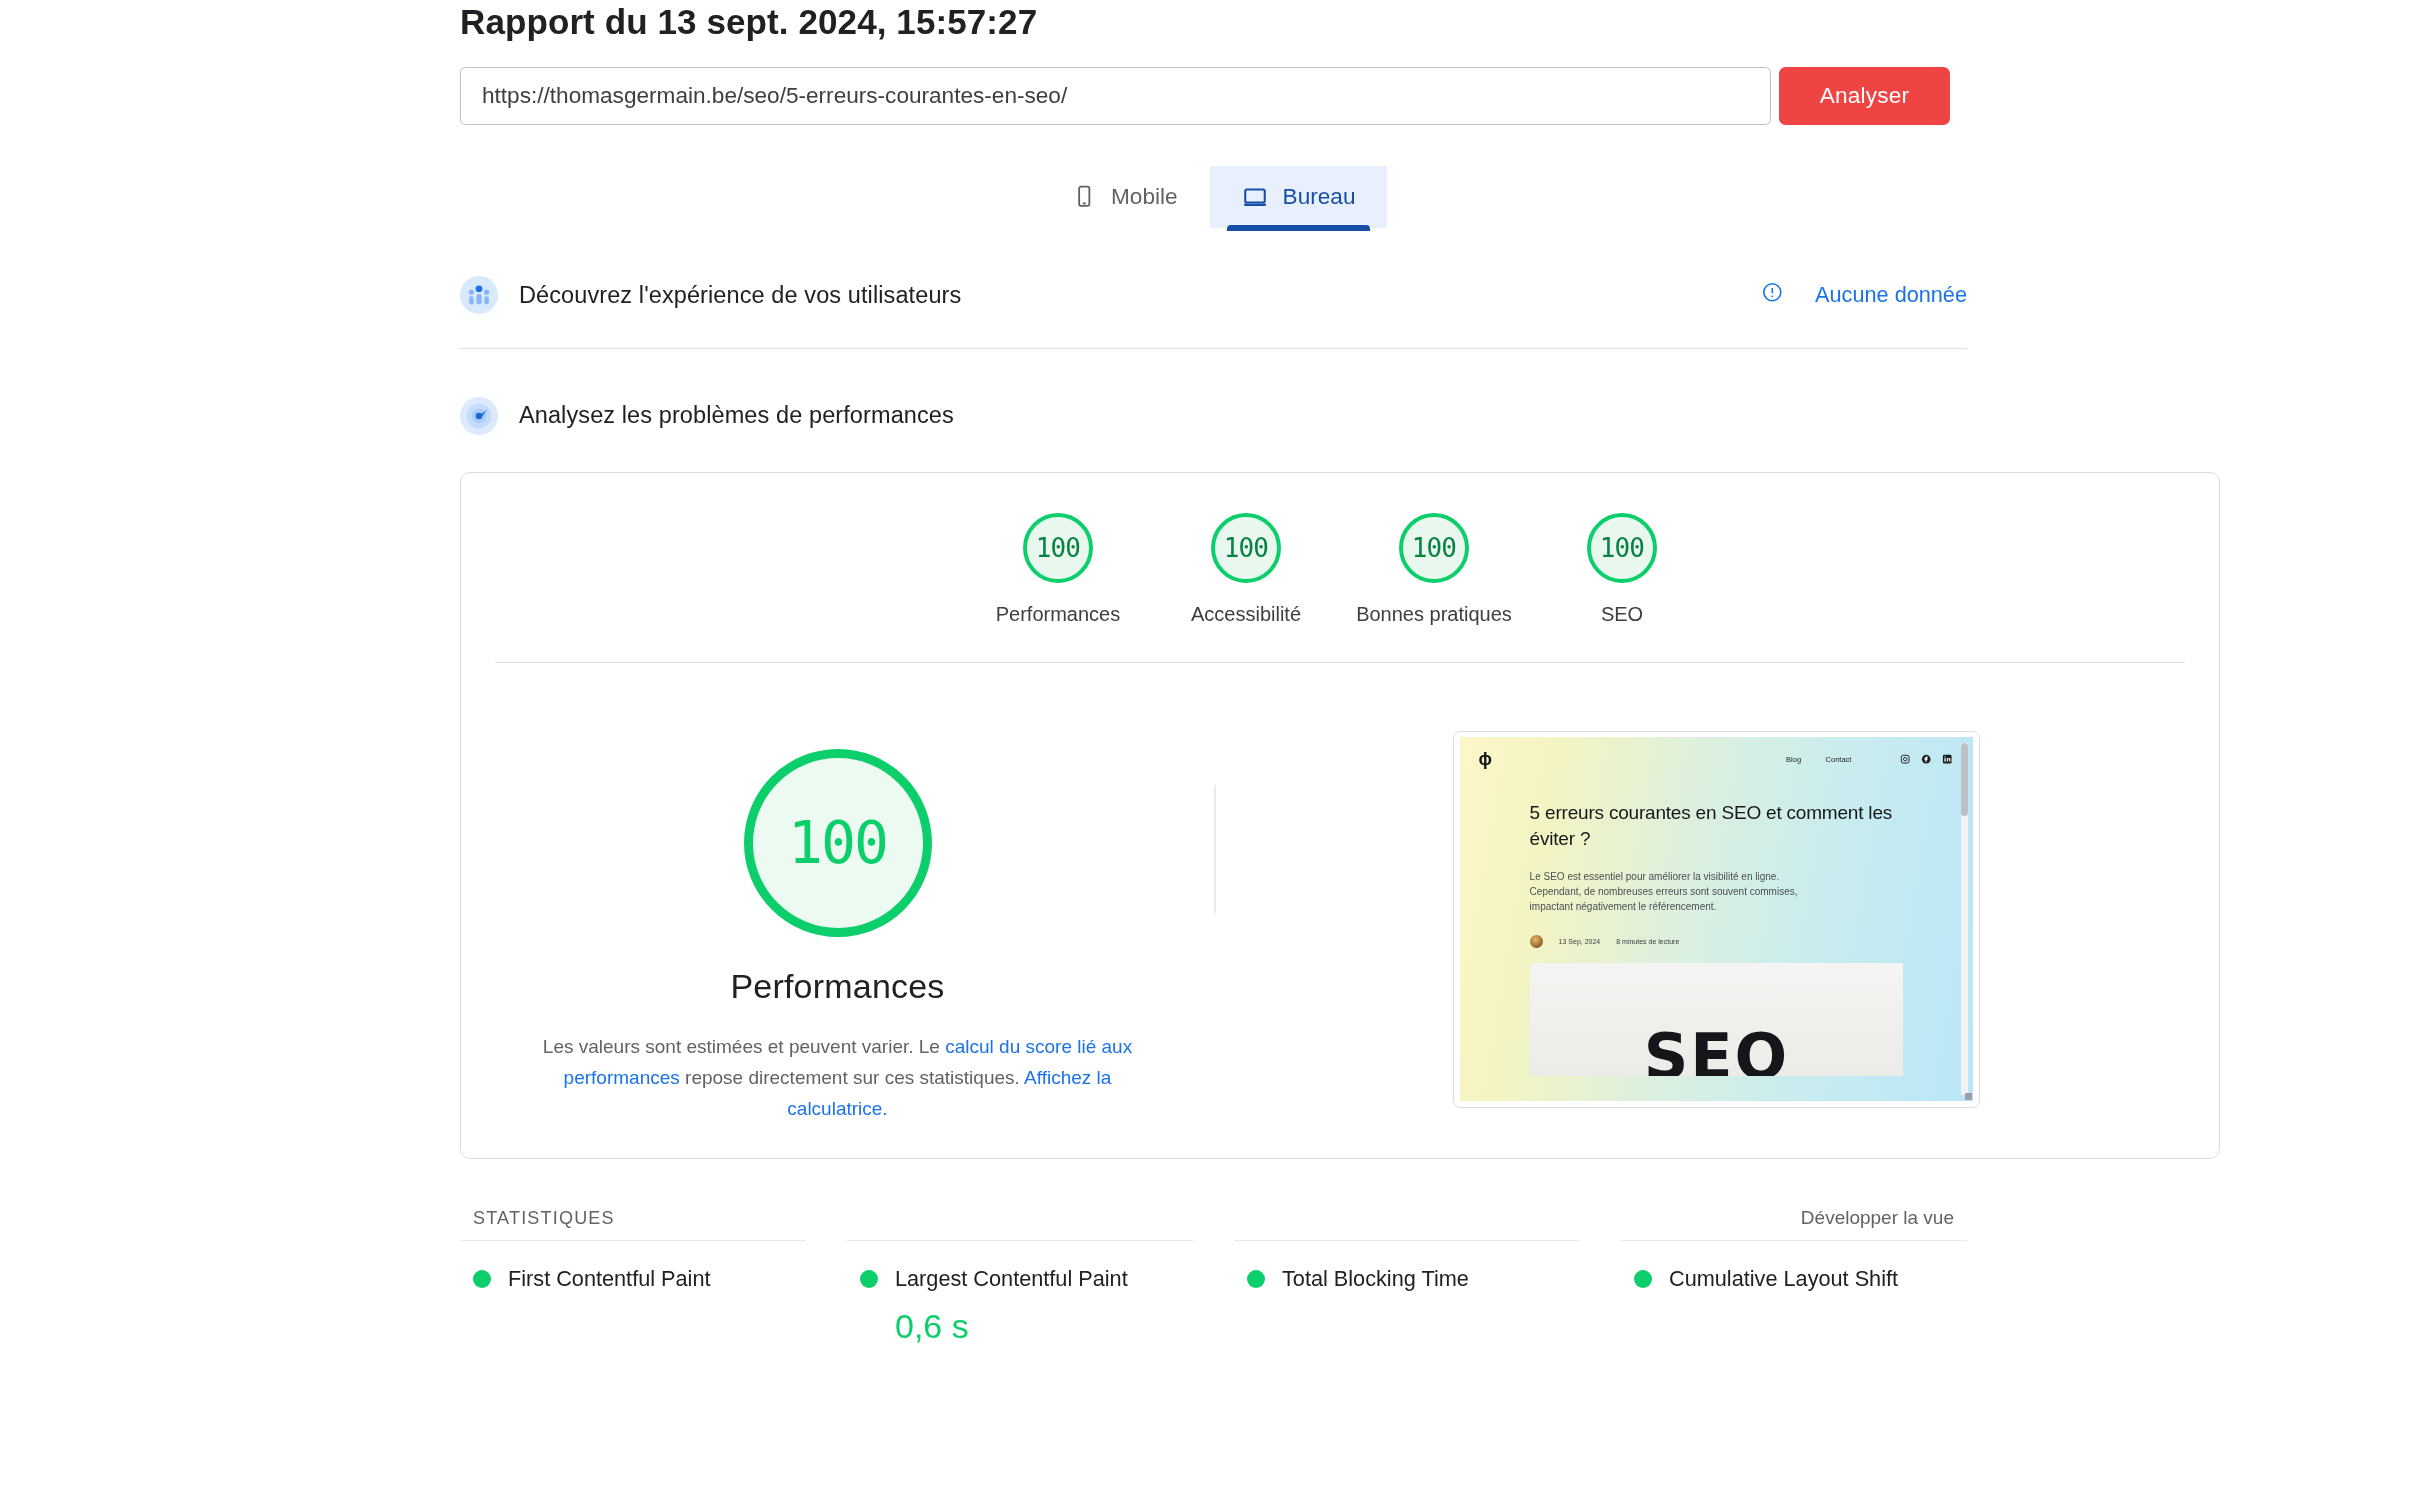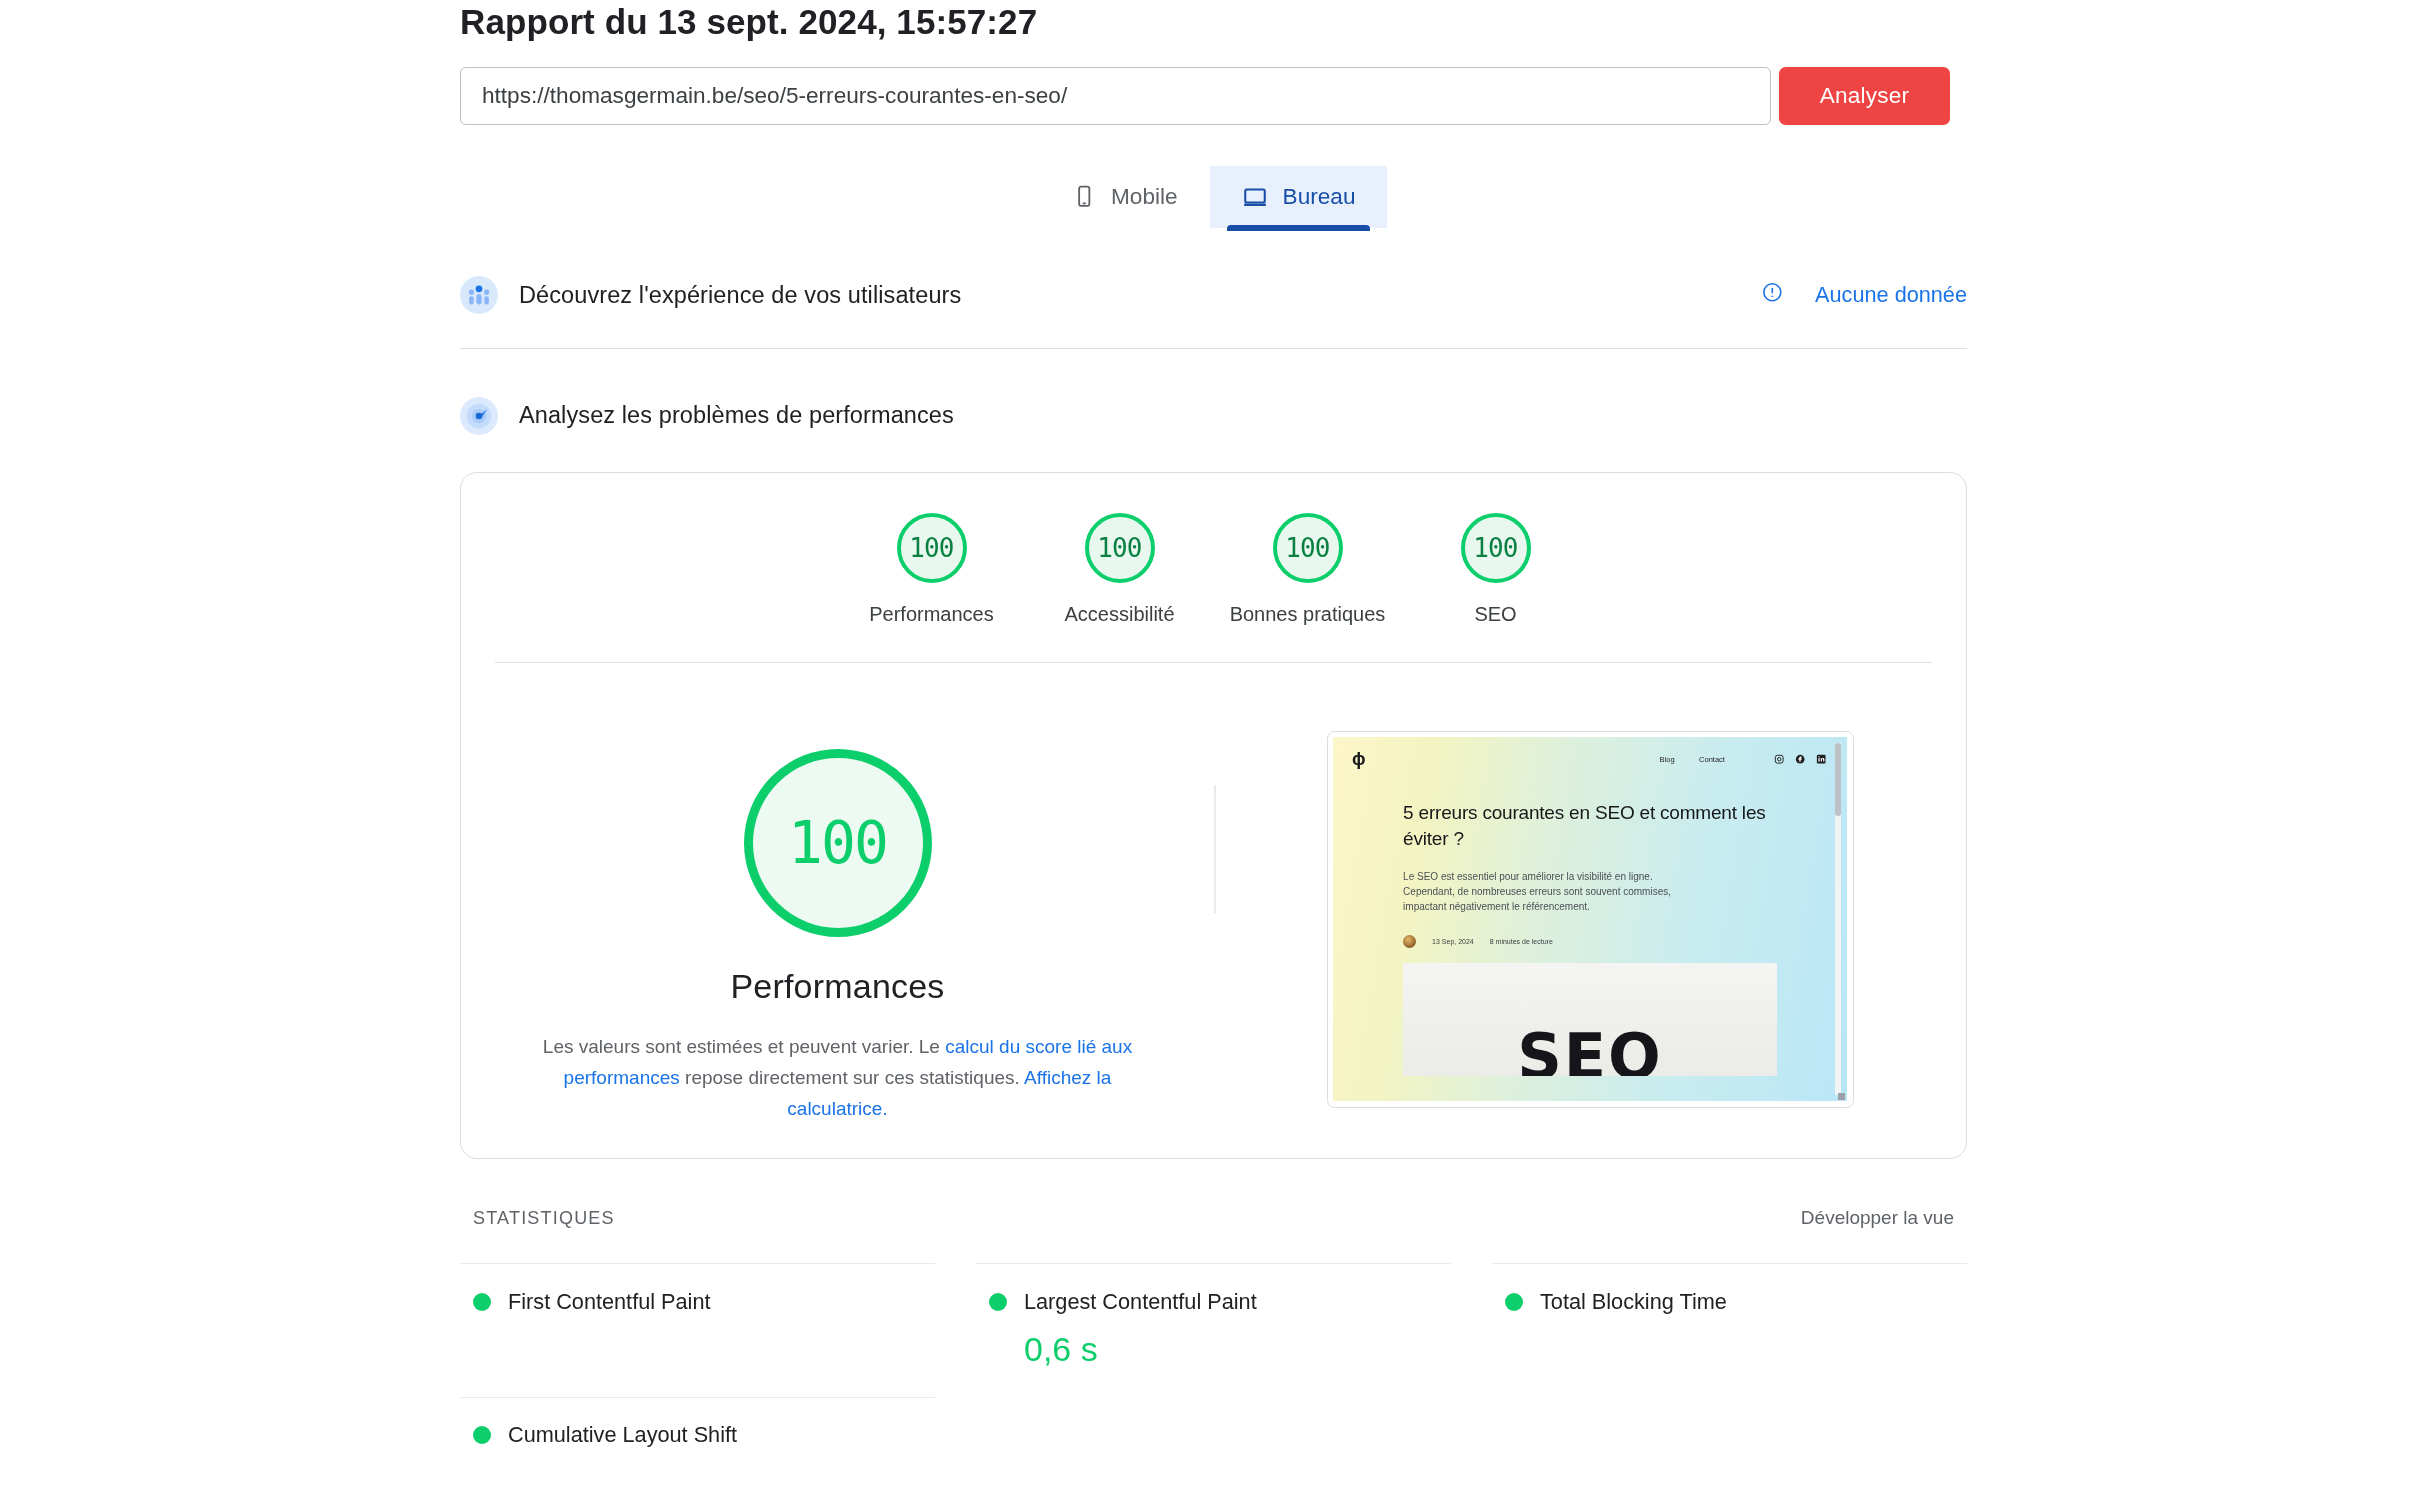--- a/index.html
+++ b/index.html
@@ -97,23 +97,23 @@
     margin-left: auto;
     display: flex; align-items: center; gap: 31px;
     color: #1a73e8; font-size: 21.7px; cursor: pointer;
   }
   .divider-full { height: 0.9px; background: #e0e0e0; margin-top: 26px; }
 
   
   .card {
     margin-top: 30px;
     border: 0.9px solid #dadce0;
-    border-radius: 17px;
+    border-radius: 10px;
     background: #fff;
-    width: 1507px;
+    width: 1760px;
     height: 687px;
     overflow: hidden;
     position: relative;
   }
 
   
   .chips {
     display: flex;
     justify-content: center;
     gap: 0;
@@ -248,23 +248,23 @@
     display: flex; align-items: baseline;
     margin-top: 48px;
     padding: 0 13px;
   }
   .stats-title {
     font-size: 18px; letter-spacing: 1.2px; color: #5f6368;
     text-transform: uppercase;
   }
   .stats-expand { margin-left: auto; font-size: 19px; color: #5f6368; cursor: pointer; }
   .stats-grid {
-    margin-top: 34px;
+    margin-top: 11px;
     display: grid;
-    grid-template-columns: 1fr 1fr 1fr;
+    grid-template-columns: 1fr 1fr 1fr 1fr;
     column-gap: 41px;
   }
   .metric {
     border-top: 0.9px solid #e8eaed;
     padding: 24.5px 13px 28px 13px;
   }
   .metric-head { display: flex; align-items: center; gap: 17px; }
   .metric-dot { width: 18px; height: 18px; border-radius: 50%; background: #0cce6b; flex: 0 0 18px; }
   .metric-name { font-size: 21.7px; color: #202124; }
   .metric-value {

